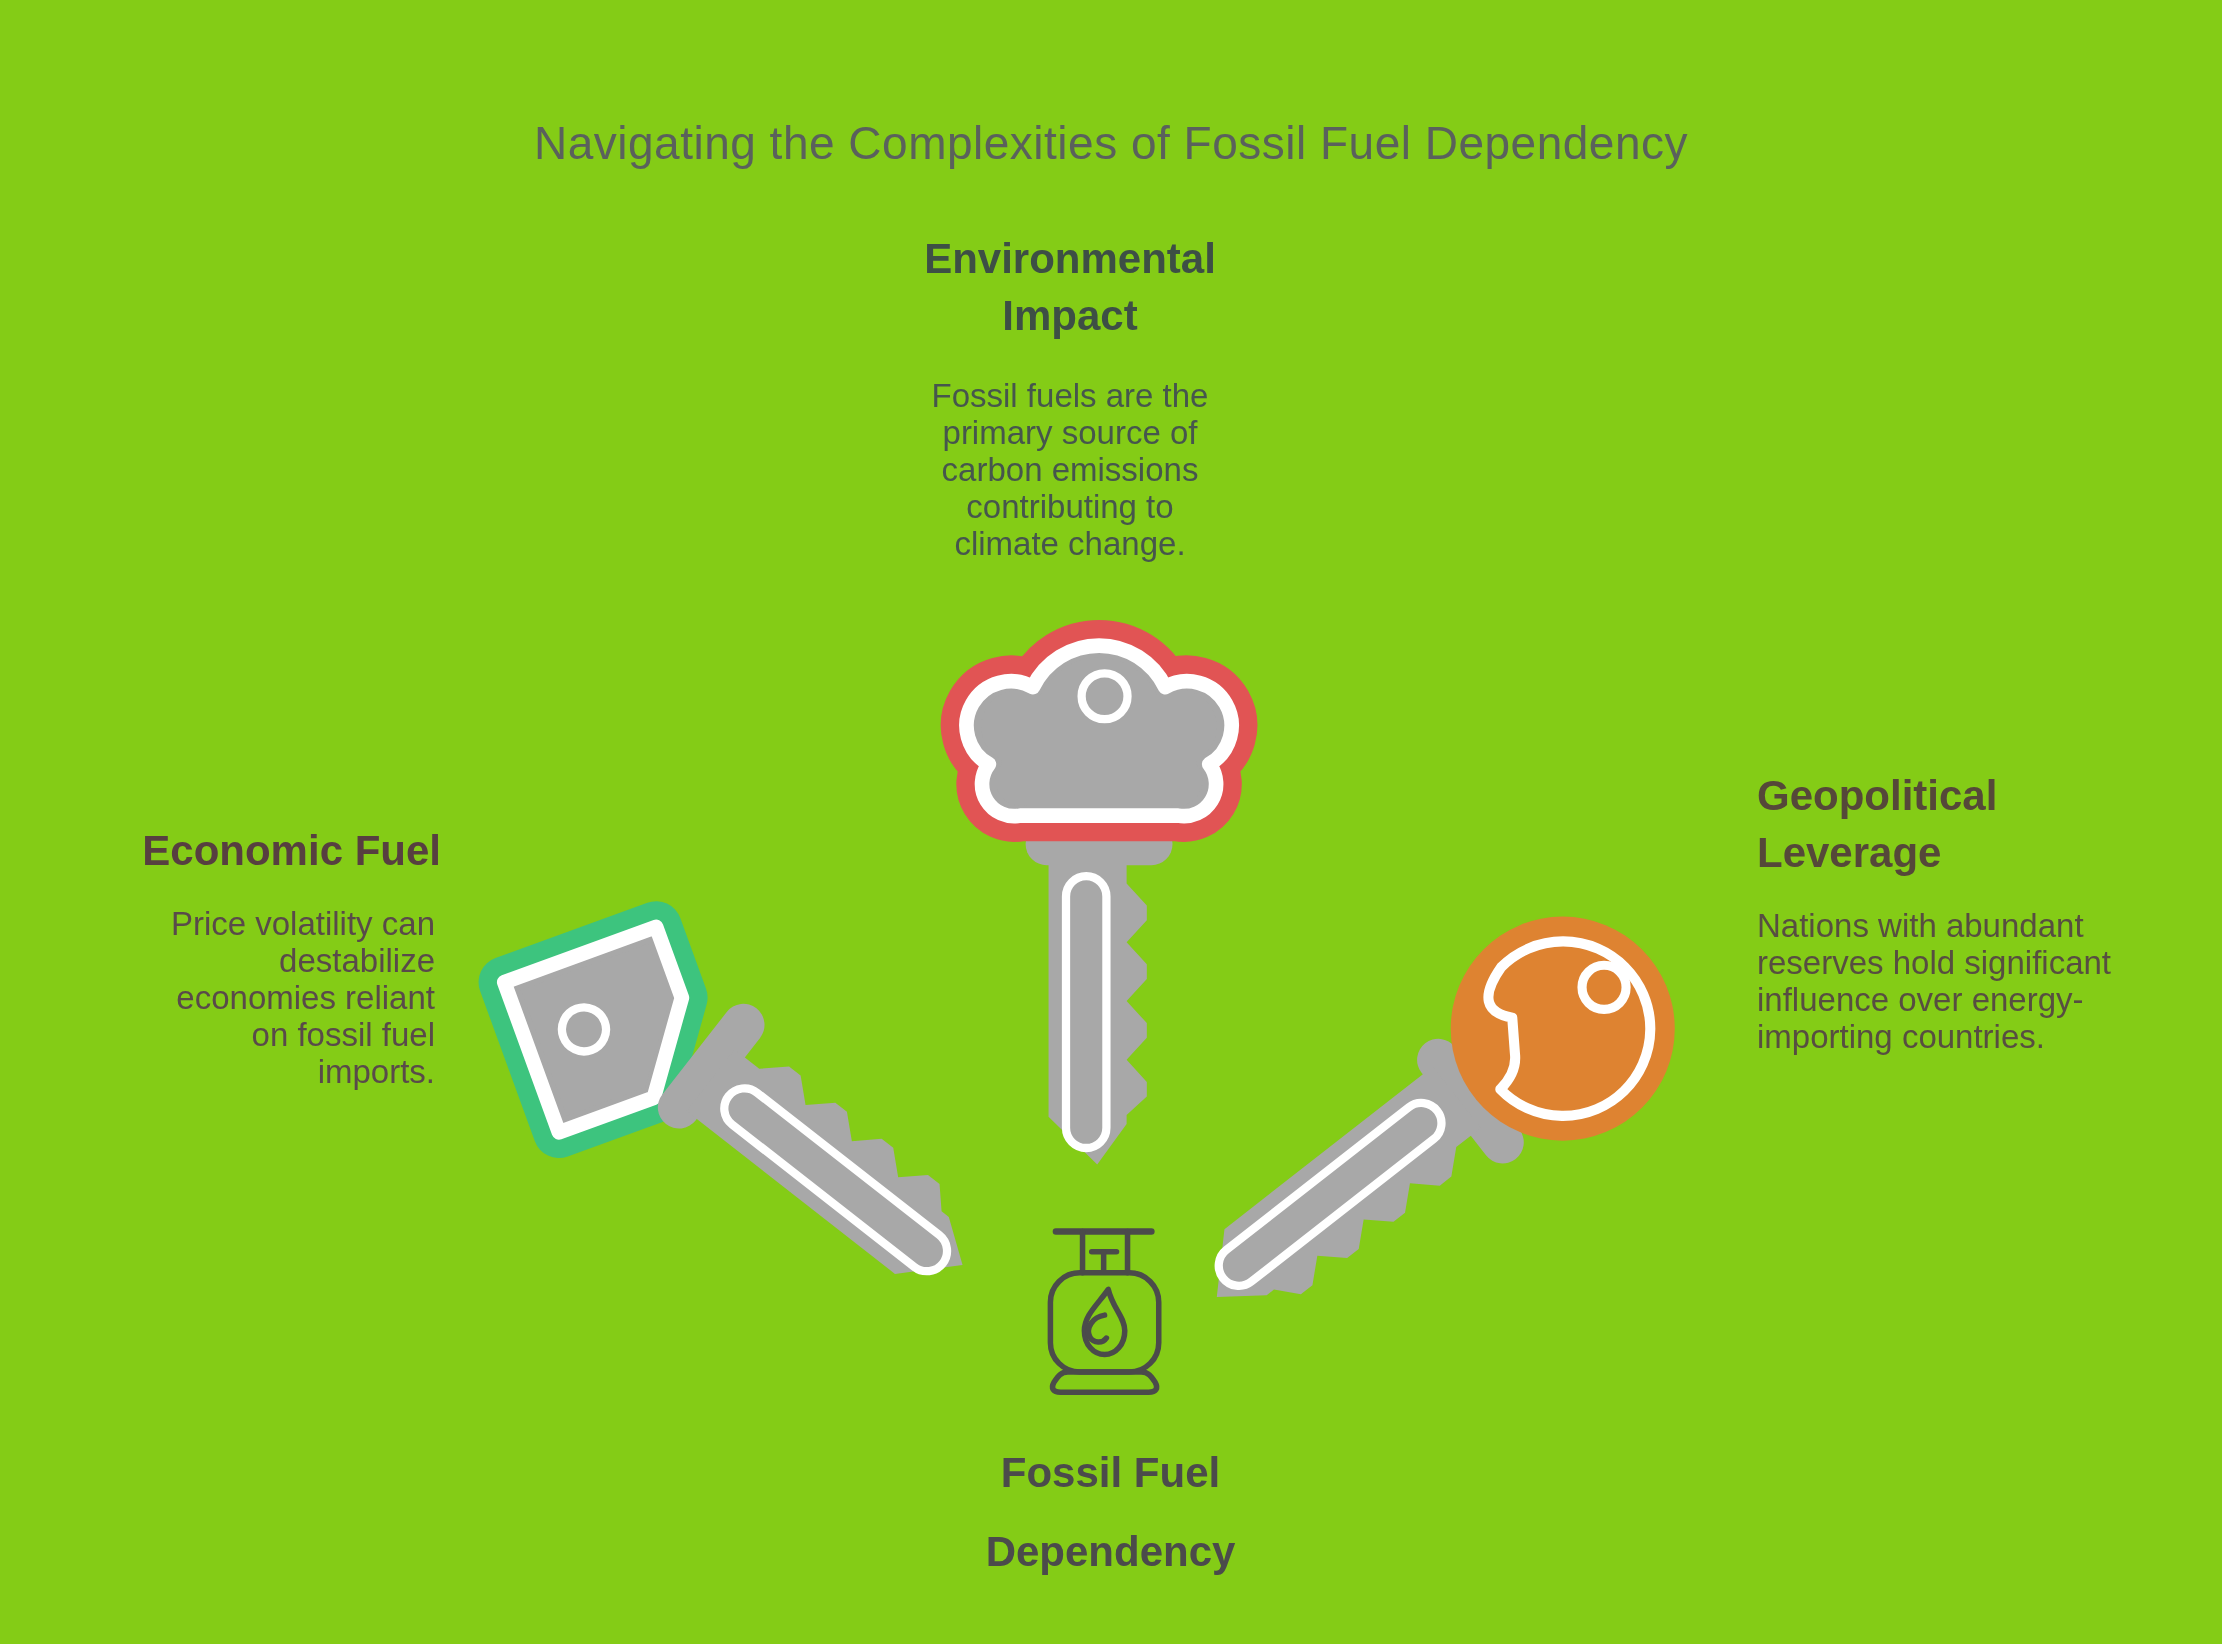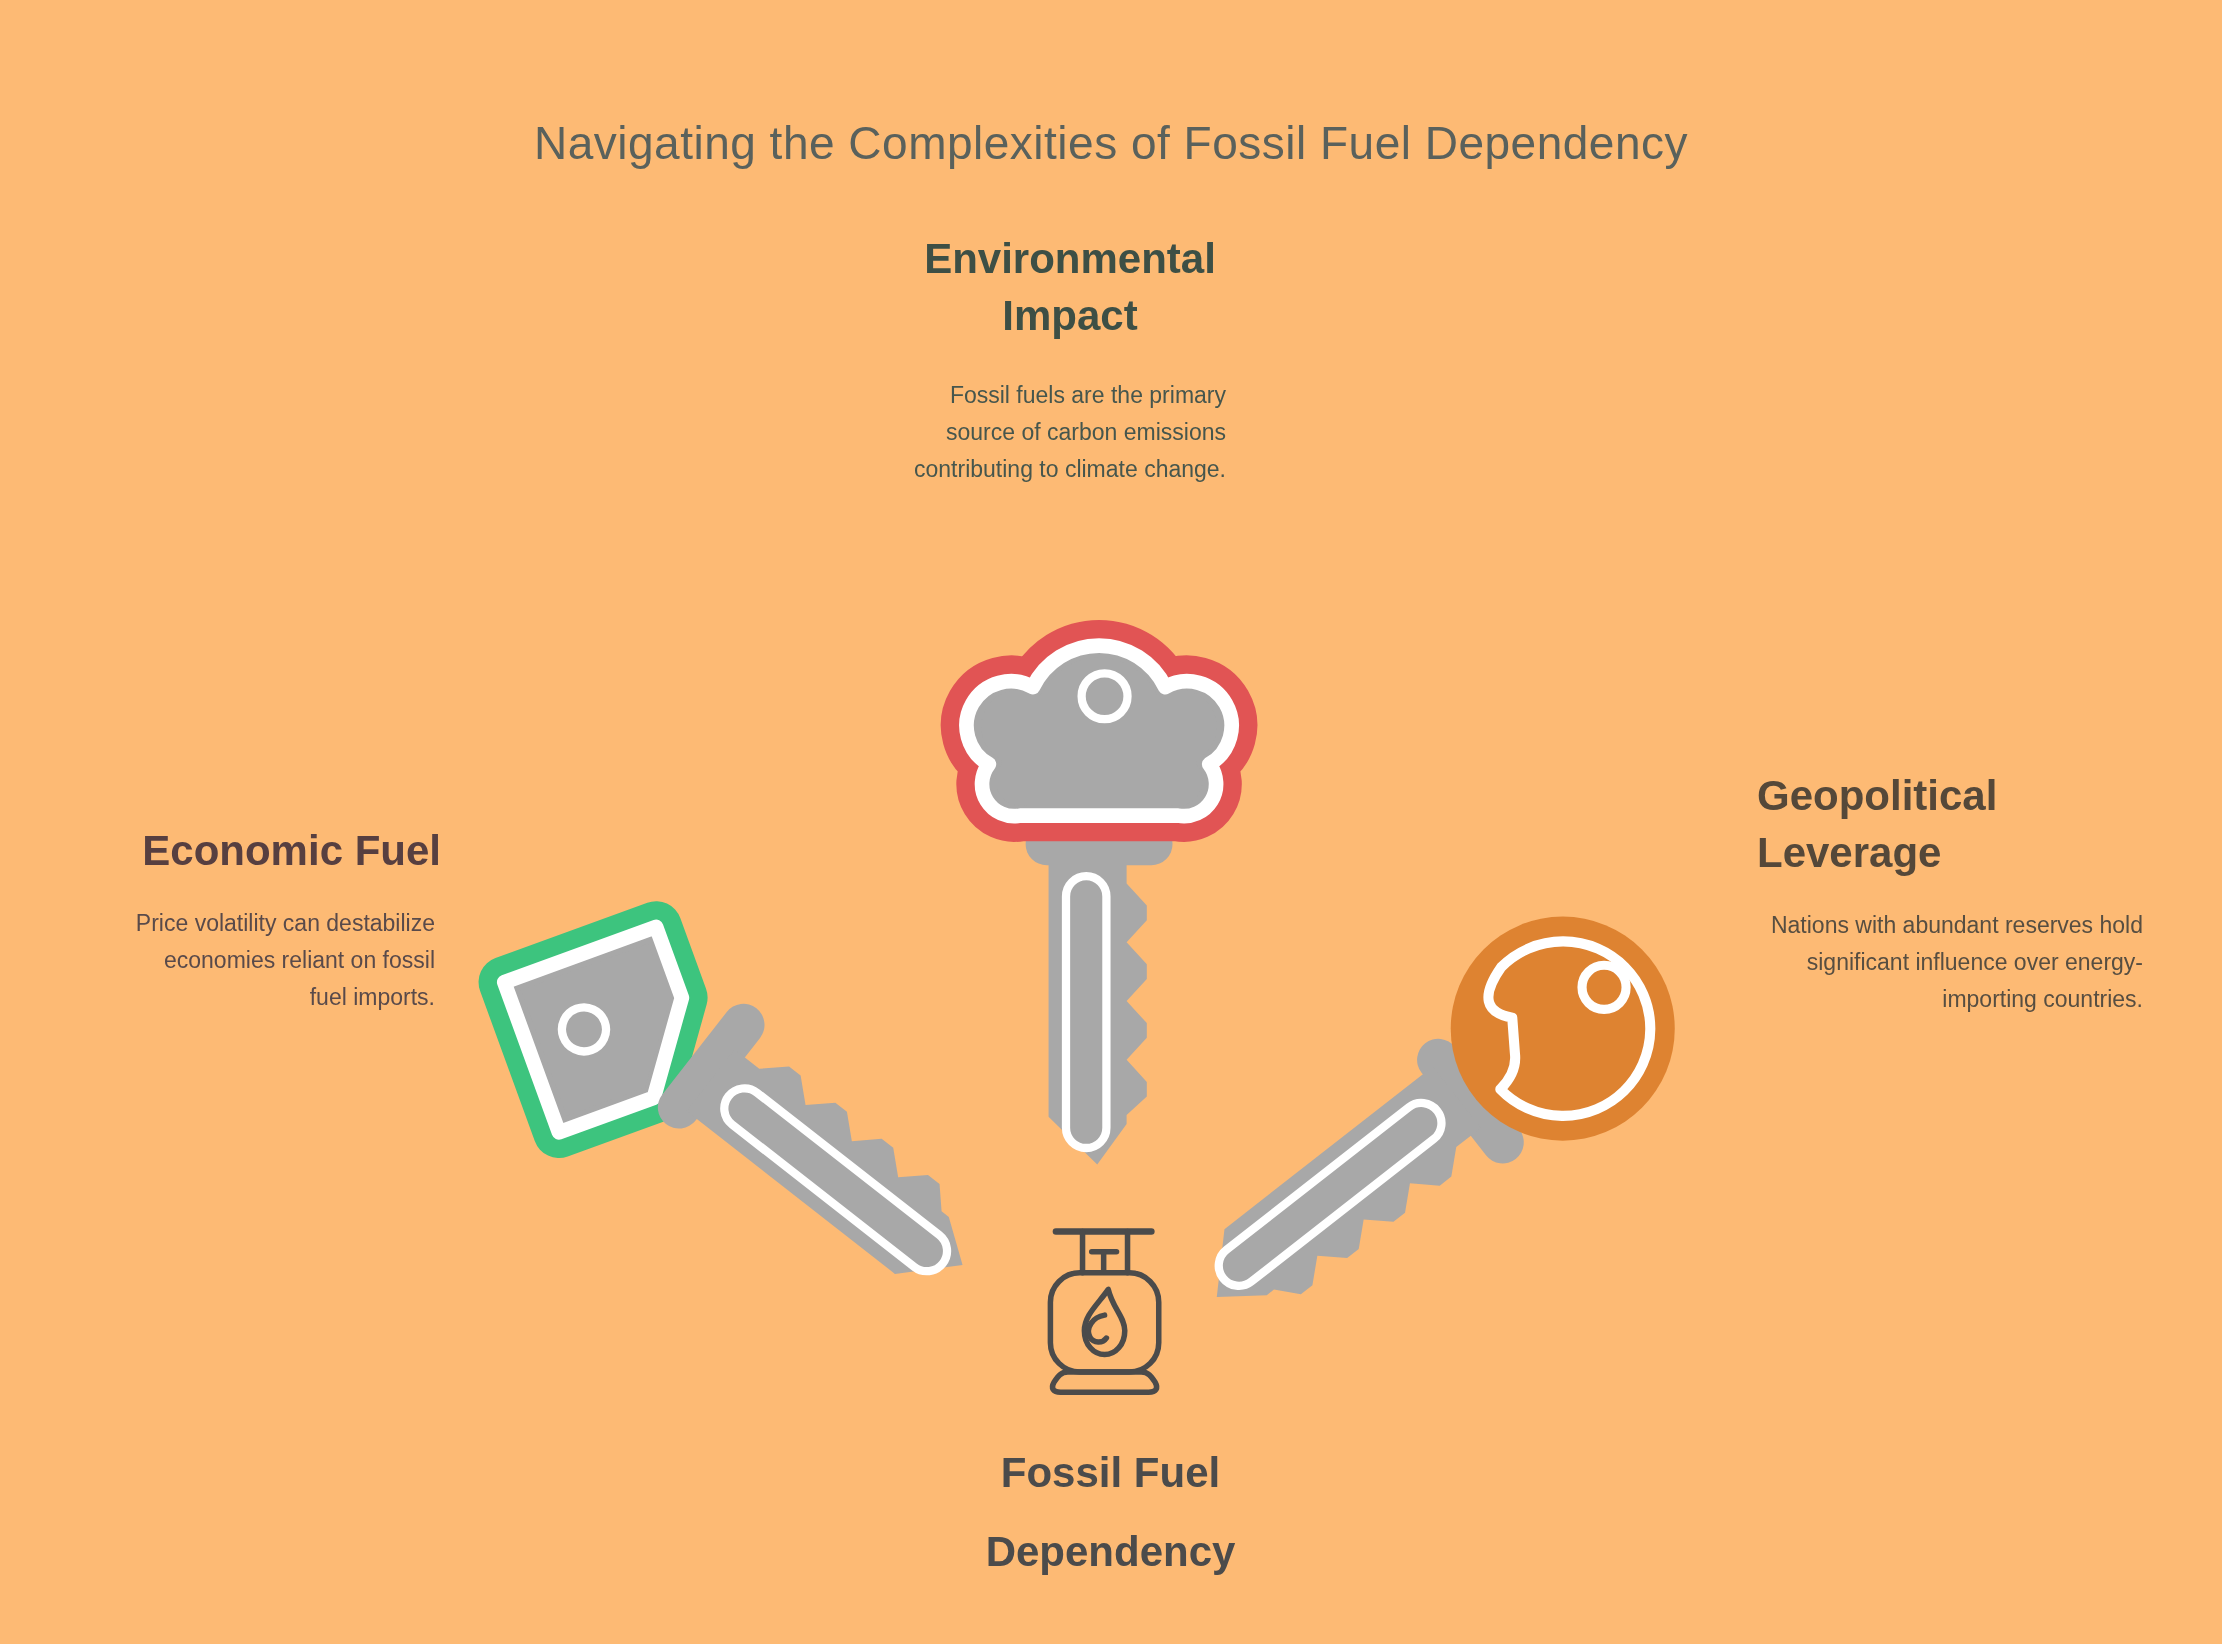--- a/index.html
+++ b/index.html
@@ -1,22 +1,22 @@
 <!DOCTYPE html>
 <html style="font-size:14.7px"><head>
 <meta charset="utf-8">
 <style>
   html,body{margin:0;padding:0;background:#fff;}
-  .canvas{position:relative;width:2222px;height:1645px;background:#fdba74;
+  .canvas{position:relative;width:2222px;height:1645px;background:#84cc16;
           font-family:"Liberation Sans",sans-serif;overflow:hidden;}
   .title{position:absolute;top:116px;left:0;width:2222px;text-align:center;
          font-size:46px;font-weight:400;color:#5a615c;letter-spacing:0.5px;}
   .block{position:absolute;}
   .block h2{margin:0;font-size:42px;font-weight:700;line-height:57px;}
-  .block p{margin:0;font-size:23px;font-weight:400;line-height:37px;text-align:right;}
+  .block p{margin:0;font-size:33px;font-weight:400;line-height:37px;}
   .env-block{left:868px;top:230px;width:404px;text-align:center;}
   .env-block h2{color:#3d4f45;}
   .env-block p{color:#46564d;width:312px;margin:33px auto 0 auto;}
   .econ-block{left:92px;top:822px;width:349px;text-align:right;}
   .econ-block h2{color:#573f40;}
   .econ-block p{color:#594a4a;width:303px;margin:26px 6px 0 auto;}
   .geo-block{left:1757px;top:767px;width:386px;text-align:left;}
   .geo-block h2{color:#554839;}
   .geo-block p{color:#574e41;width:386px;margin:26px 0 16px 0;}
   .center-label{position:absolute;left:927px;top:1433px;width:367px;text-align:center;

